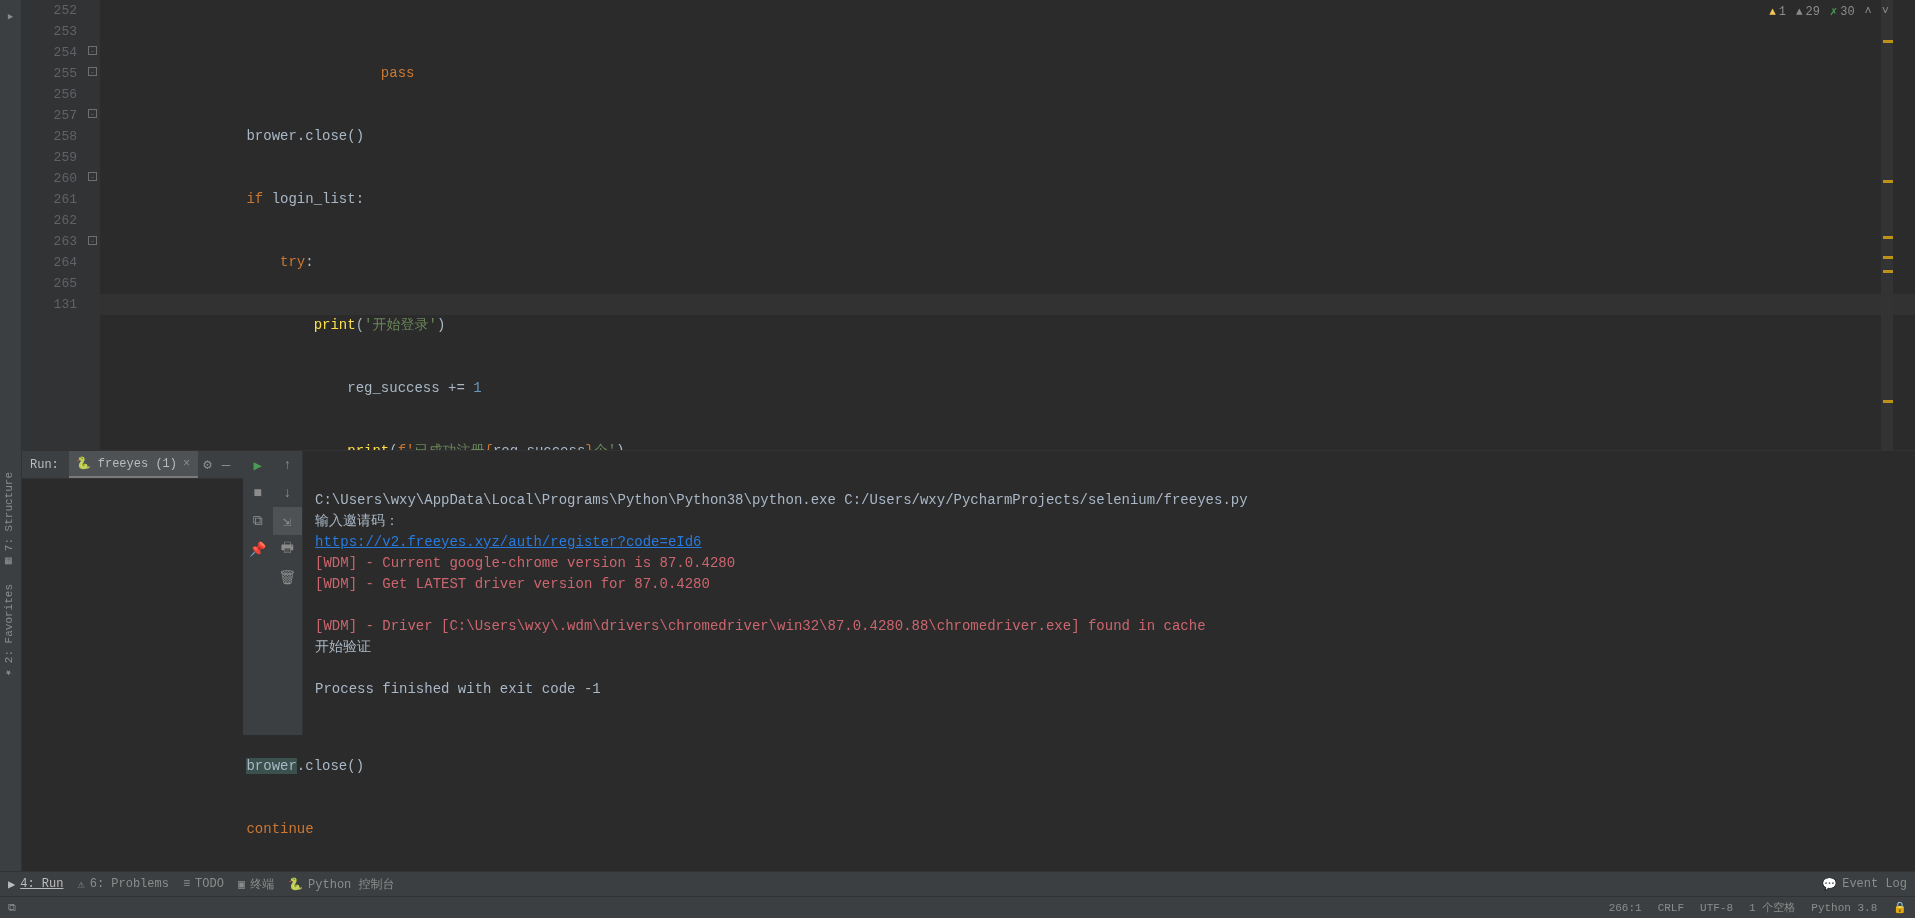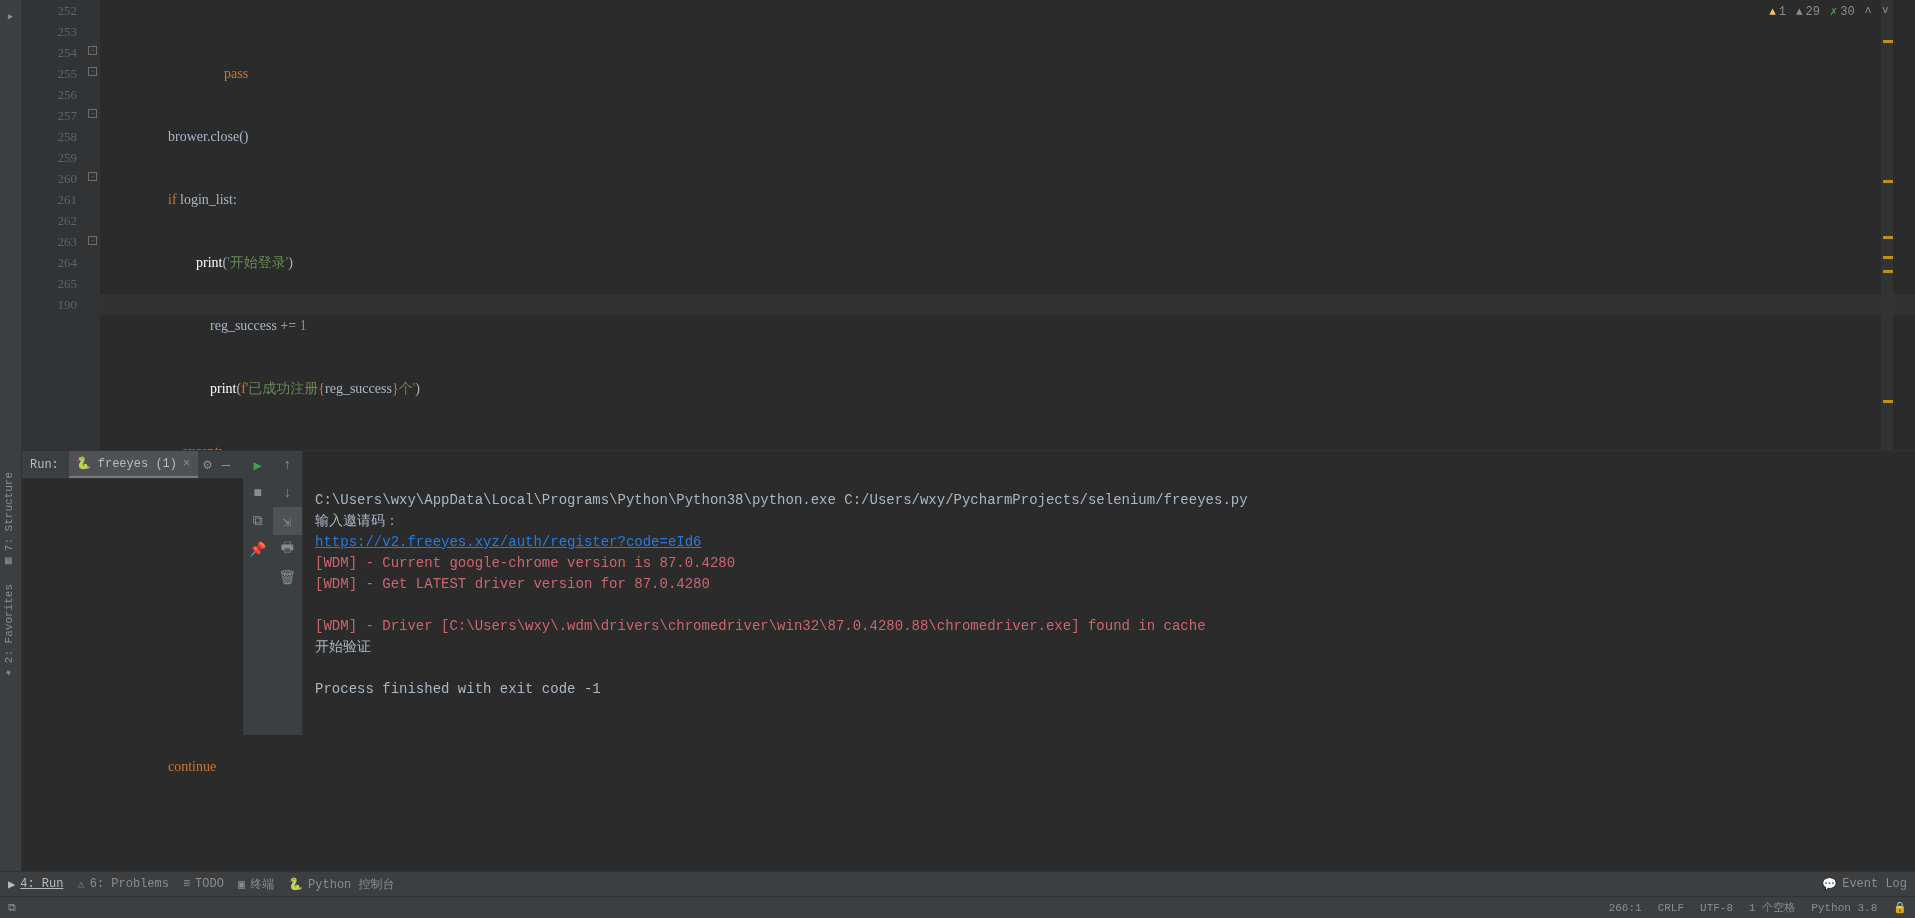--- a/index.html
+++ b/index.html
@@ -14,21 +14,20 @@
   position: relative;
 }
 .editor-area {
   position: absolute;
   left: 22px;
   top: 0;
   right: 0;
   height: 450px;
   display: flex;
   background: #2b2b2b;
-  font-family: Liberation Serif, serif;
 }
 .left-tool-strip {
   position: absolute;
   left: 0; top: 0; bottom: 0;
   width: 22px;
   background: #3c3f41;
   border-right: 1px solid #323232;
 }
 .left-tool-strip .vtab {
   writing-mode: vertical-rl;
@@ -89,21 +88,21 @@
   padding-left: 12px;
   font-size: 14px;
   white-space: pre;
   position: relative;
 }
 .code .line { height: 21px; }
 .hl-line { background: #323232; position: absolute; left: 0; right: 0; height: 21px; z-index: 0; }
 .c-kw { color: #cc7832; }
 .c-str { color: #6a8759; }
 .c-num { color: #6897bb; }
-.c-fn { color: #ffffff; }
+.c-fn { color: #fde047; }
 .c-fstr { color: #cc7832; }
 .c-under { text-decoration: underline wavy #808080; }
 .c-hlvar { background: #3b514d; }
 .margin-ruler {
   position: absolute;
   left: 1078px;
   top: 0; bottom: 0;
   width: 1px;
   background: #3f3f3f;
   height: 450px;
@@ -252,34 +251,35 @@
       <div>256</div>
       <div>257</div>
     <div>258</div>
       <div>259</div>
       <div>260</div>
     <div>261</div>
       <div>262</div>
       <div>263</div>
     <div>264</div>
       <div>265</div>
-      <div>190</div>
+      <div>131</div>
   </div>
   <div class="fold-col">
     <div class="fold-mark" style="top:46px">-</div>
     <div class="fold-mark" style="top:67px">-</div>
     <div class="fold-mark" style="top:109px">-</div>
     <div class="fold-mark" style="top:172px">-</div>
     <div class="fold-mark" style="top:236px">-</div>
   </div>
   <div class="code">
     <div class="hl-line" style="top:294px"></div>
     <div class="line"><span>                                </span><span class="c-kw">pass</span></div>
     <div class="line"><span>                </span><span>brower.close()</span></div>
     <div class="line"><span>                </span><span class="c-kw">if</span><span> login_list:</span></div>
+    <div class="line"><span>                    </span><span class="c-kw">try</span><span>:</span></div>
     <div class="line"><span>                        </span><span class="c-fn">print</span><span>(</span><span class="c-str">'开始登录'</span><span>)</span></div>
     <div class="line"><span>                            </span><span>reg_success += </span><span class="c-num">1</span></div>
     <div class="line"><span>                            </span><span class="c-fn">print</span><span>(</span><span class="c-fstr">f'</span><span class="c-str">已成功注册</span><span class="c-kw">{</span><span>reg_success</span><span class="c-kw">}</span><span class="c-str">个'</span><span>)</span></div>
     <div class="line"><span>                    </span><span class="c-kw c-under">except</span><span>:</span></div>
     <div class="line"><span>                        </span><span class="c-kw">pass</span></div>
     <div class="line"><span>                </span><span>login_list.append(email)</span></div>
     <div class="line"><span>            </span><span class="c-kw c-under">except</span><span>:</span></div>
     <div class="line"><span>                </span><span class="c-hlvar">brower</span><span>.close()</span></div>
     <div class="line"><span>                </span><span class="c-kw">continue</span></div>
     

